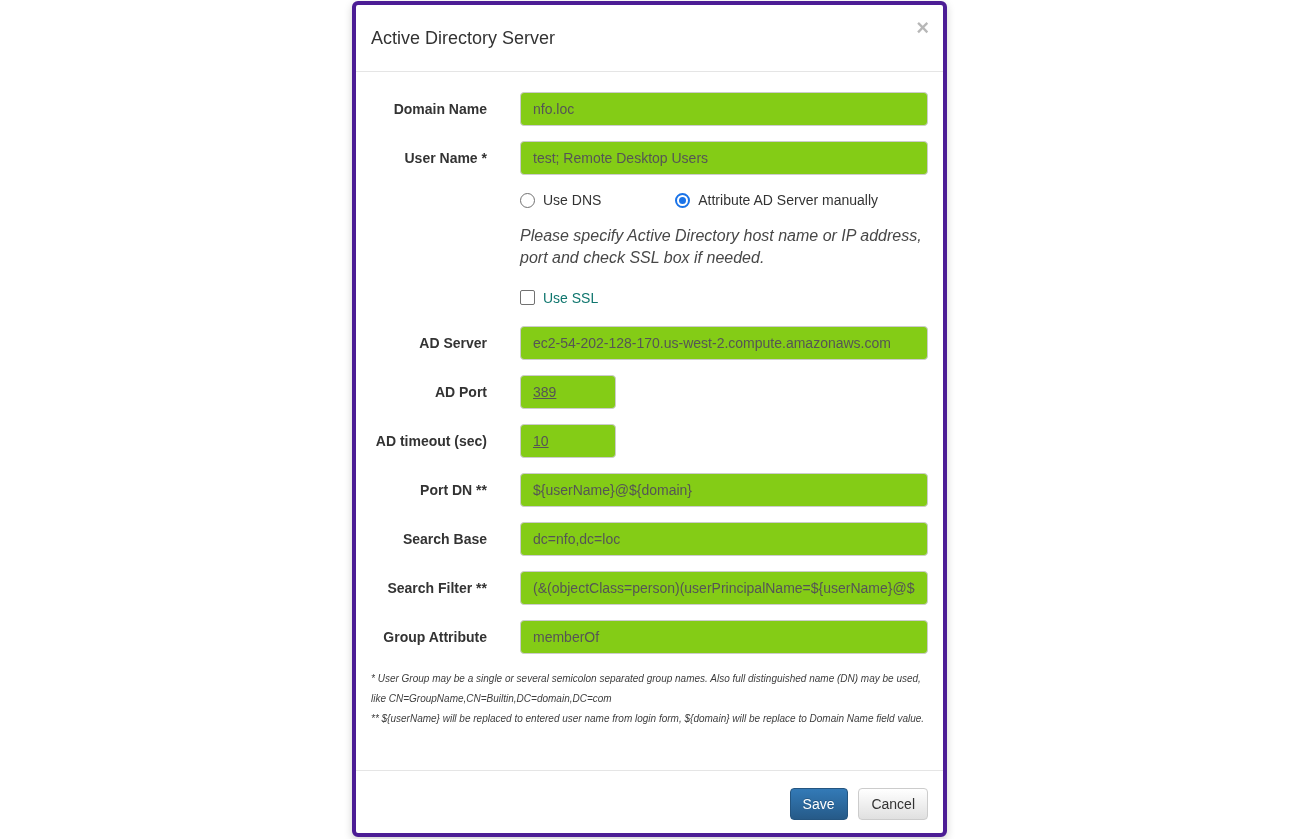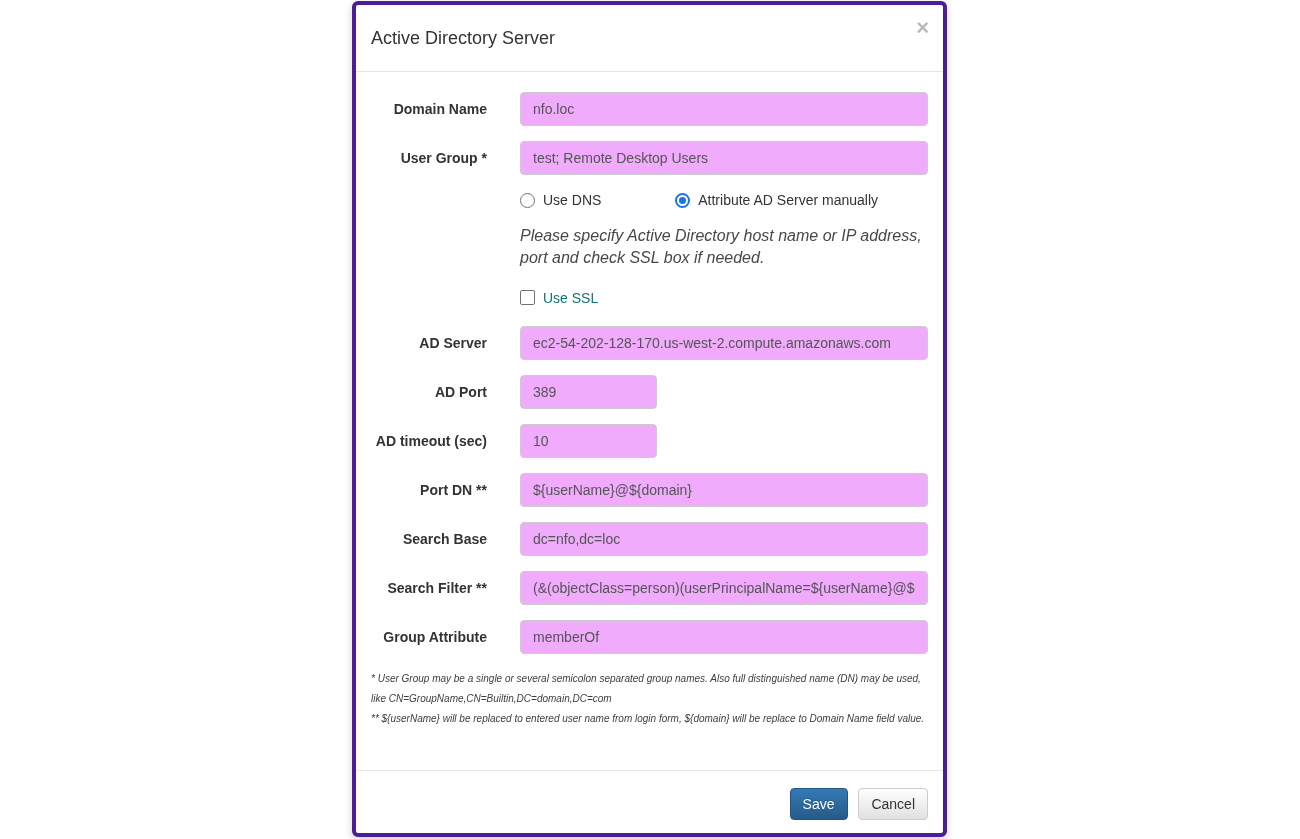--- a/index.html
+++ b/index.html
@@ -74,28 +74,28 @@
     min-width: 0;
   }
   input.form-control {
     display: block;
     width: 100%;
     height: 34px;
     padding: 6px 12px;
     font-size: 14px;
     font-family: "Liberation Sans", sans-serif;
     color: #555;
-    background: #f0abfc;
+    background: #84cc16;
     border: 1px solid #ccc;
     border-radius: 4px;
     outline: none;
     white-space: nowrap;
     overflow: hidden;
   }
-  input.form-control.short { width: 137px; }
+  input.form-control.short { width: 96px; text-decoration: underline; }
   .radio-row { margin-top: 6px; margin-bottom: 0; }
   .radio-inline {
     display: inline-flex;
     align-items: center;
     cursor: pointer;
     color: #333;
     line-height: 20px;
   }
   .radio-inline.first { margin-right: 70px; }
   .radio-circle {
@@ -192,21 +192,21 @@
   <div class="modal-body">
 
     <div class="form-row">
       <label class="flabel">Domain Name</label>
       <div class="fcontrol">
         <input class="form-control" type="text" value="nfo.loc" style="">
       </div>
     </div>
 
     <div class="form-row">
-      <label class="flabel">User Group *</label>
+      <label class="flabel">User Name *</label>
       <div class="fcontrol">
         <input class="form-control" type="text" value="test; Remote Desktop Users" style="">
       </div>
     </div>
 
     <div class="form-row radio-row">
       <span class="flabel"></span>
       <div class="fcontrol">
         <label class="radio-inline first">
           <span class="radio-circle"></span>

